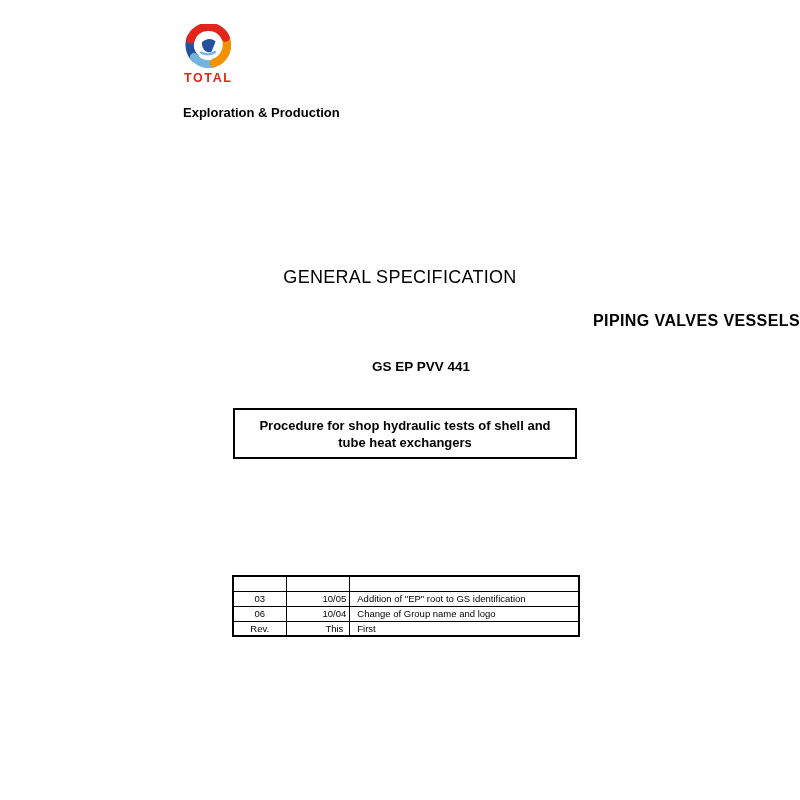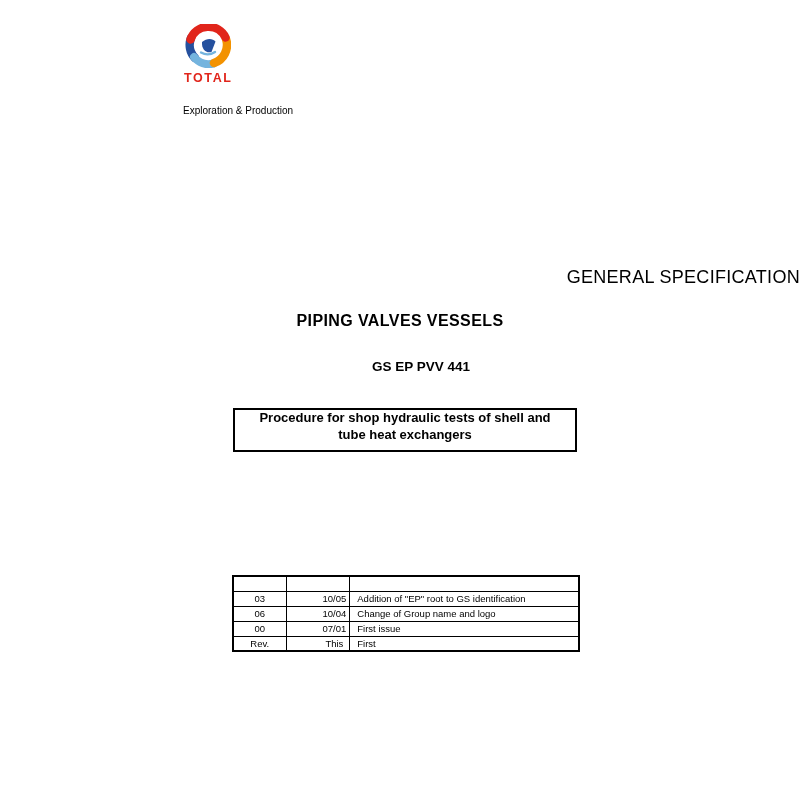--- a/index.html
+++ b/index.html
@@ -28,41 +28,41 @@
     font-size: 12.5px;
     font-weight: bold;
     letter-spacing: 1.6px;
     color: #e1251b;
     white-space: nowrap;
   }
   .division {
     position: absolute;
     left: 183px;
     top: 105px;
-    font-size: 10px;
-    font-weight: normal;
+    font-size: 13px;
+    font-weight: bold;
     white-space: nowrap;
   }
 
   
   .title-general {
     position: absolute;
     top: 267px;
     left: 0;
     width: 100%;
-    text-align: right;
+    text-align: center;
     font-size: 18px;
     letter-spacing: 0.3px;
   }
   .title-piping {
     position: absolute;
     top: 312px;
     left: 0;
     width: 100%;
-    text-align: center;
+    text-align: right;
     font-size: 16px;
     font-weight: bold;
     letter-spacing: 0.4px;
   }
   .title-number {
     position: absolute;
     top: 359px;
     left: 0;
     width: 100%;
     text-align: center;
@@ -72,21 +72,21 @@
   }
 
   
   .subject-box {
     position: absolute;
     left: 233px;
     top: 408px;
     width: 344px;
     min-height: 44px;
     border: 2px solid #000000;
-    padding: 0 10px 5px 10px;
+    padding: 8px 10px 5px 10px;
     text-align: center;
     font-size: 13px;
     font-weight: bold;
     line-height: 1.3;
   }
 
   
   .rev-table {
     position: absolute;
     left: 232px;
@@ -164,25 +164,20 @@
         <td class="col-rev">03</td>
         <td class="col-date">10/05</td>
         <td class="col-notes">Addition of "EP" root to GS identification</td>
       </tr>
       <tr>
         <td class="col-rev">06</td>
         <td class="col-date">10/04</td>
         <td class="col-notes">Change of Group name and logo</td>
       </tr>
       <tr>
-        <td class="col-rev">00</td>
-        <td class="col-date">07/01</td>
-        <td class="col-notes">First issue</td>
-      </tr>
-      <tr>
         <td class="col-rev">Rev.</td>
         <td class="col-date">This</td>
         <td class="col-notes">First</td>
       </tr>
     </tbody>
   </table>
 
   <div class="footer-notice">This document is the property of Total. It must not be stored, reproduced or disclosed to others without written authorisation from the Company.</div>
 
 </div>

